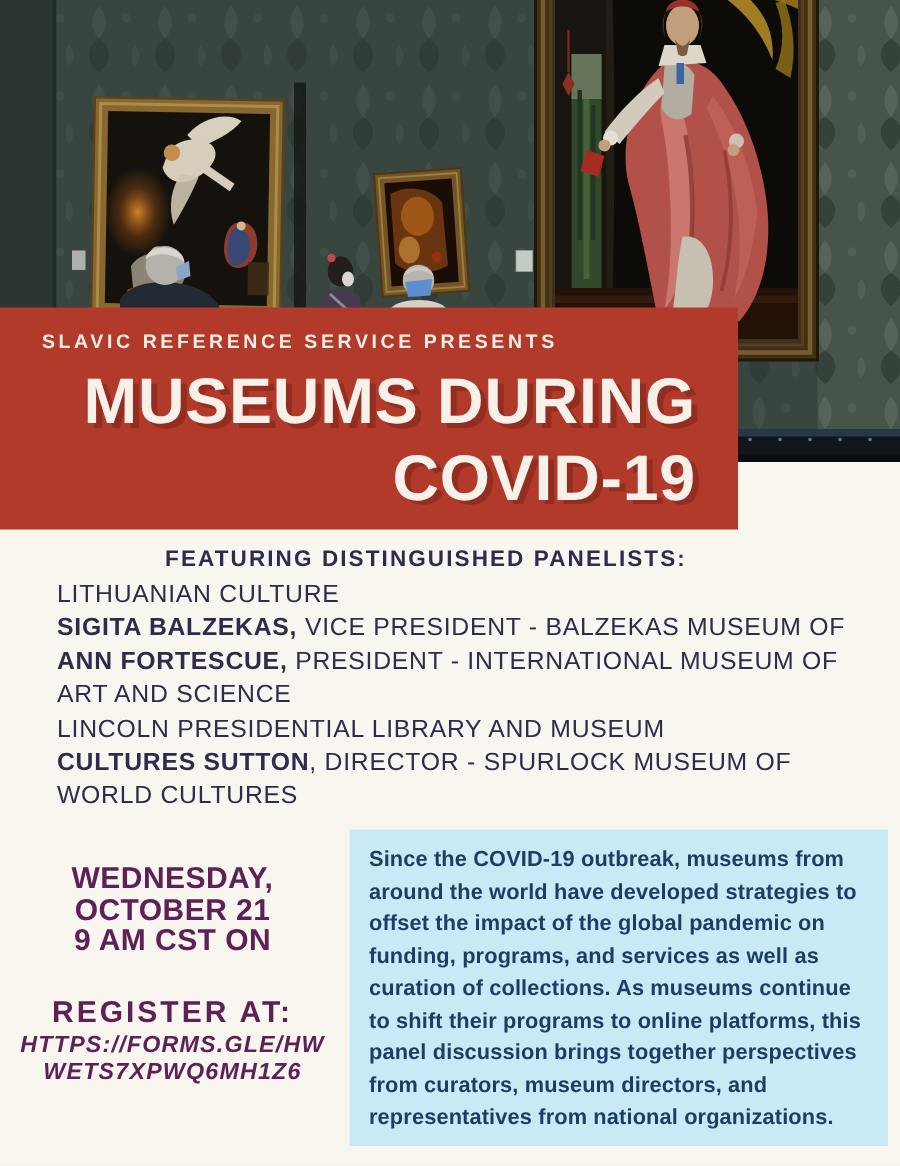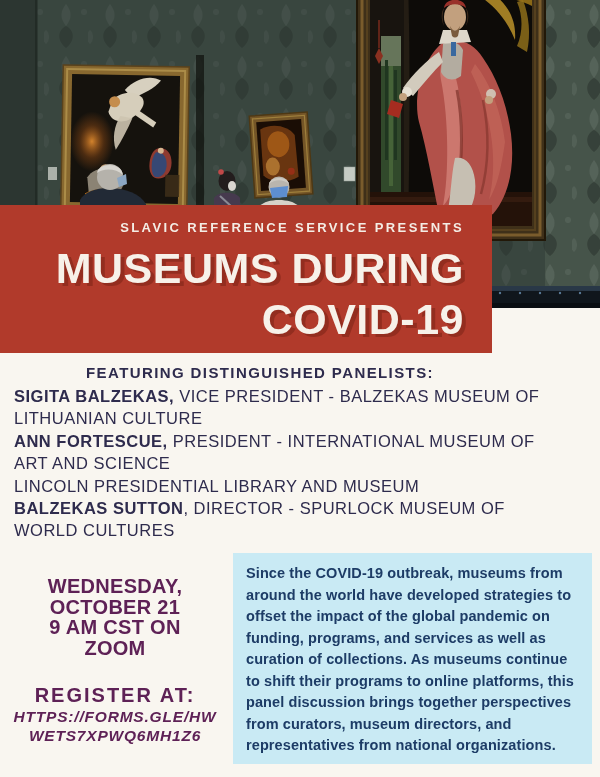--- a/index.html
+++ b/index.html
@@ -23,36 +23,36 @@
     background:#b13a2b;
     box-sizing:border-box;
     padding:15px 28px 0 28px;
     z-index:5;
   }
   .kicker{
     color:#f4ede5;
     font-size:13px;font-weight:bold;
     letter-spacing:2.4px;
     white-space:nowrap;
-    text-align:right;
   }
   .title{
     margin-top:8px;
     text-align:right;
     color:#f7f1e9;
     font-size:43px;font-weight:bold;
     line-height:51px;
     letter-spacing:0.5px;
     text-shadow:4px 3px 0 rgba(122,34,22,0.55);
     white-space:nowrap;
   }
   
   .panelists{
     position:absolute;left:0;top:362px;width:520px;
     color:#2e2b4d;
+    padding-left:24px;
   }
   .p-heading{
     text-align:center;
     font-size:15px;font-weight:bold;
     letter-spacing:1.4px;
     line-height:21px;
     margin-bottom:2px;
   }
   .p-line{
     padding-left:14px;
@@ -251,34 +251,33 @@
   <div class="banner">
     <div class="kicker">SLAVIC REFERENCE SERVICE PRESENTS</div>
     <div class="title">
       <div>MUSEUMS DURING</div>
       <div>COVID-19</div>
     </div>
   </div>
 
   <div class="panelists">
     <div class="p-heading">FEATURING DISTINGUISHED PANELISTS:</div>
+    <div class="p-line"><span class="b"></span><span>LITHUANIAN CULTURE</span></div>
     <div class="p-line"><span class="b">SIGITA BALZEKAS,</span><span> VICE PRESIDENT - BALZEKAS MUSEUM OF</span></div>
-    <div class="p-line"><span class="b"></span><span>LITHUANIAN CULTURE</span></div>
     <div class="p-line"><span class="b">ANN FORTESCUE,</span><span> PRESIDENT - INTERNATIONAL MUSEUM OF</span></div>
     <div class="p-line"><span class="b"></span><span>ART AND SCIENCE</span></div>
     <div class="p-line"><span class="b"></span><span>LINCOLN PRESIDENTIAL LIBRARY AND MUSEUM</span></div>
-    <div class="p-line"><span class="b">BALZEKAS SUTTON</span><span>, DIRECTOR - SPURLOCK MUSEUM OF</span></div>
+    <div class="p-line"><span class="b">CULTURES SUTTON</span><span>, DIRECTOR - SPURLOCK MUSEUM OF</span></div>
     <div class="p-line"><span class="b"></span><span>WORLD CULTURES</span></div>
   </div>
 
   <div class="schedule">
     <div class="s-line">WEDNESDAY,</div>
     <div class="s-line">OCTOBER 21</div>
     <div class="s-line">9 AM CST ON</div>
-    <div class="s-line">ZOOM</div>
     <div class="register">REGISTER AT:</div>
     <div class="url-line first">HTTPS://FORMS.GLE/HW</div>
     <div class="url-line">WETS7XPWQ6MH1Z6</div>
   </div>
 
   <div class="desc">
     <span>Since the COVID-19 outbreak, museums from around the world have developed strategies to offset the impact of the global pandemic on funding, programs, and services as well as curation of collections. As museums continue to shift their programs to online platforms, this panel discussion brings together perspectives from curators, museum directors, and representatives from national organizations.</span>
   </div>
 
 </div>

